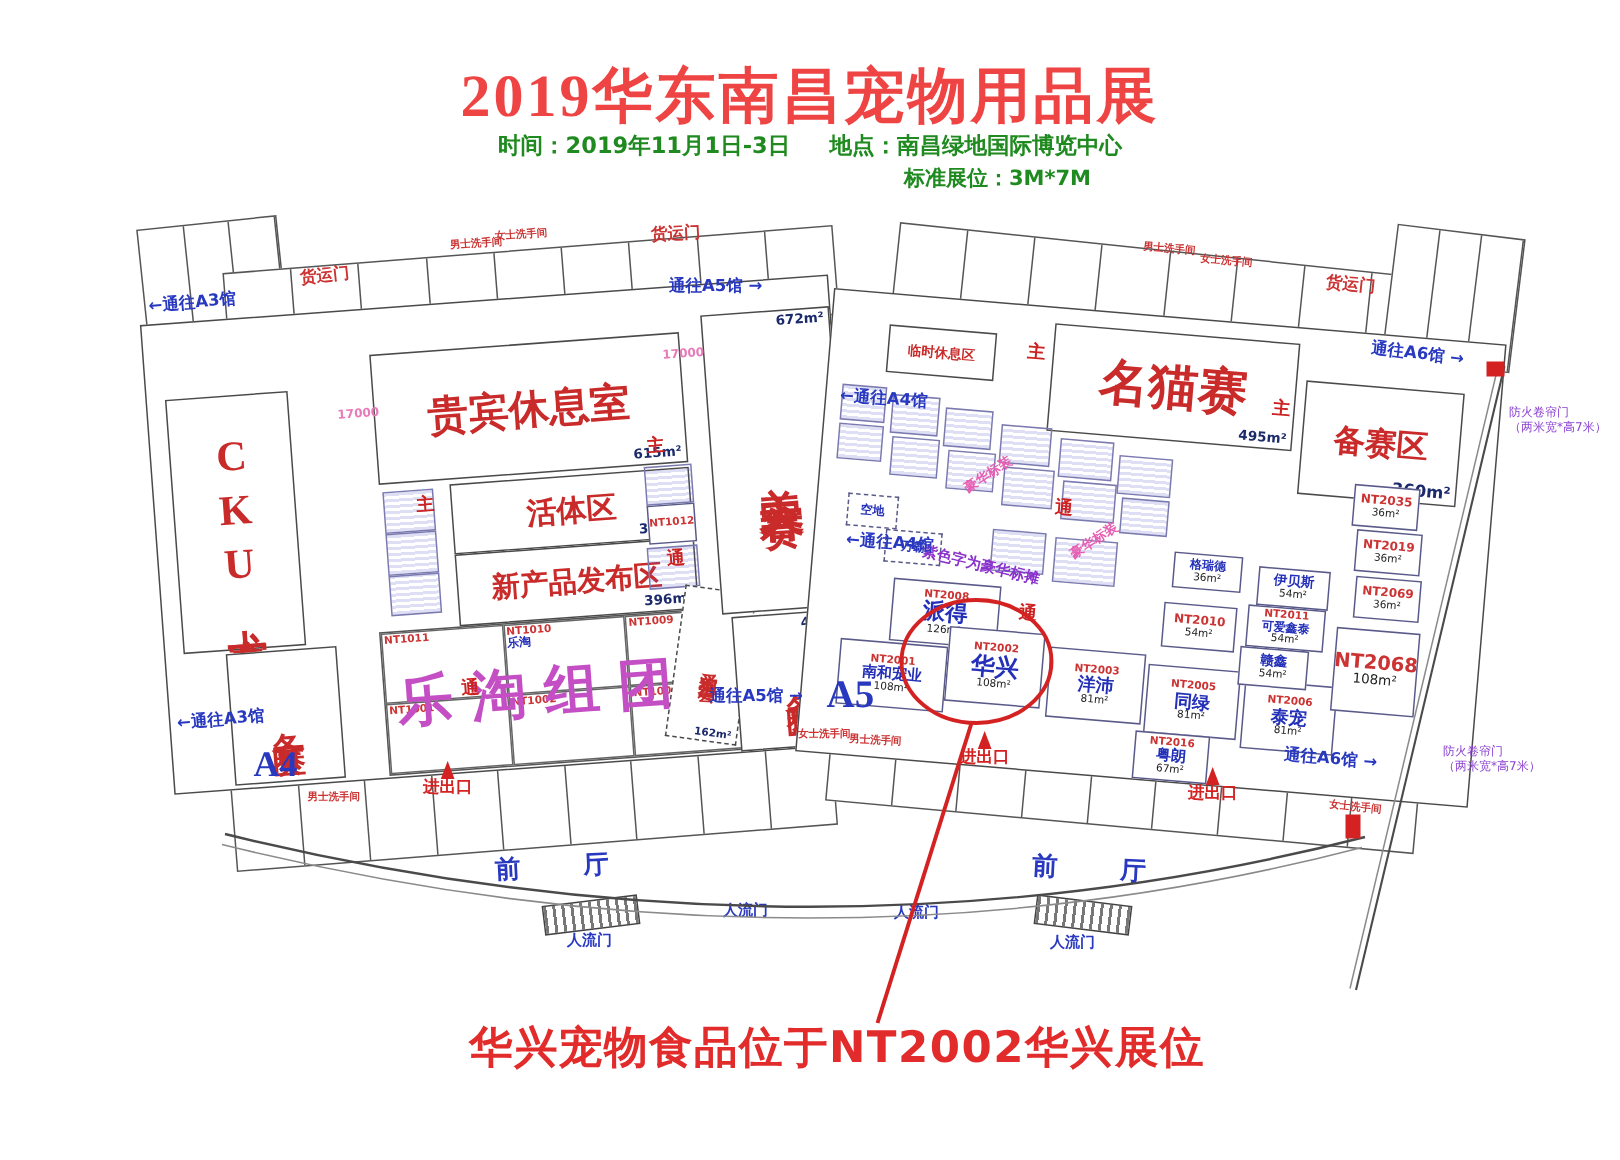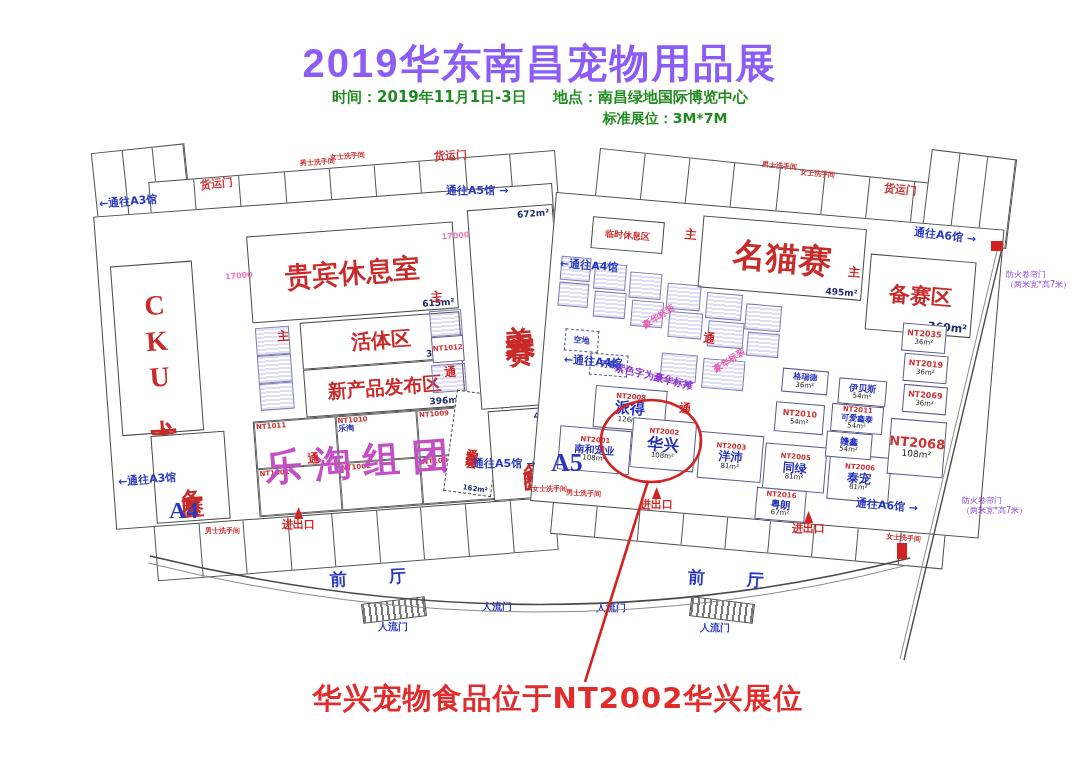--- a/index.html
+++ b/index.html
@@ -1,20 +1,20 @@
 <!DOCTYPE html>
 <html><head>
 <meta charset="utf-8">
 <style>
   html,body{margin:0;padding:0}
   body{width:1080px;height:773px;background:#fff;position:relative;overflow:hidden;
        font-family:"DejaVu Sans",sans-serif}
   
   .title{position:absolute;left:0;right:0;top:36px;text-align:center;font-size:40px;font-weight:bold;
-         color:#8b5cf6;font-family:Liberation Sans, sans-serif;letter-spacing:2px}
+         color:#ef4444;font-family:Liberation Serif, serif;letter-spacing:2px}
   .sub1{position:absolute;left:0;right:0;top:88px;text-align:center;font-size:15px;font-weight:bold;color:#1f8a1f}
   .sub2{position:absolute;left:250px;right:0;top:110px;text-align:center;font-size:14px;font-weight:bold;color:#1f8a1f}
   
   #map{position:absolute;inset:0;z-index:1}
   .hall{position:absolute;border:1.8px solid #4a4a4a;background:#fff;z-index:2}
   .zone{position:absolute;border:1.5px solid #4a4a4a;background:#fff;display:flex;align-items:center;justify-content:center}
   .zl{color:#c92a2a;font-weight:bold;font-family:"Liberation Serif",serif}
   .vtext{writing-mode:vertical-rl;text-orientation:upright;letter-spacing:5px;line-height:1}
   .zarea{position:absolute;right:3px;bottom:1px;font-size:9px;color:#1b2a6b;font-weight:bold}
   .booth{position:absolute;border:1.2px solid #5a5a8a;background:#fff;display:flex;flex-direction:column;

